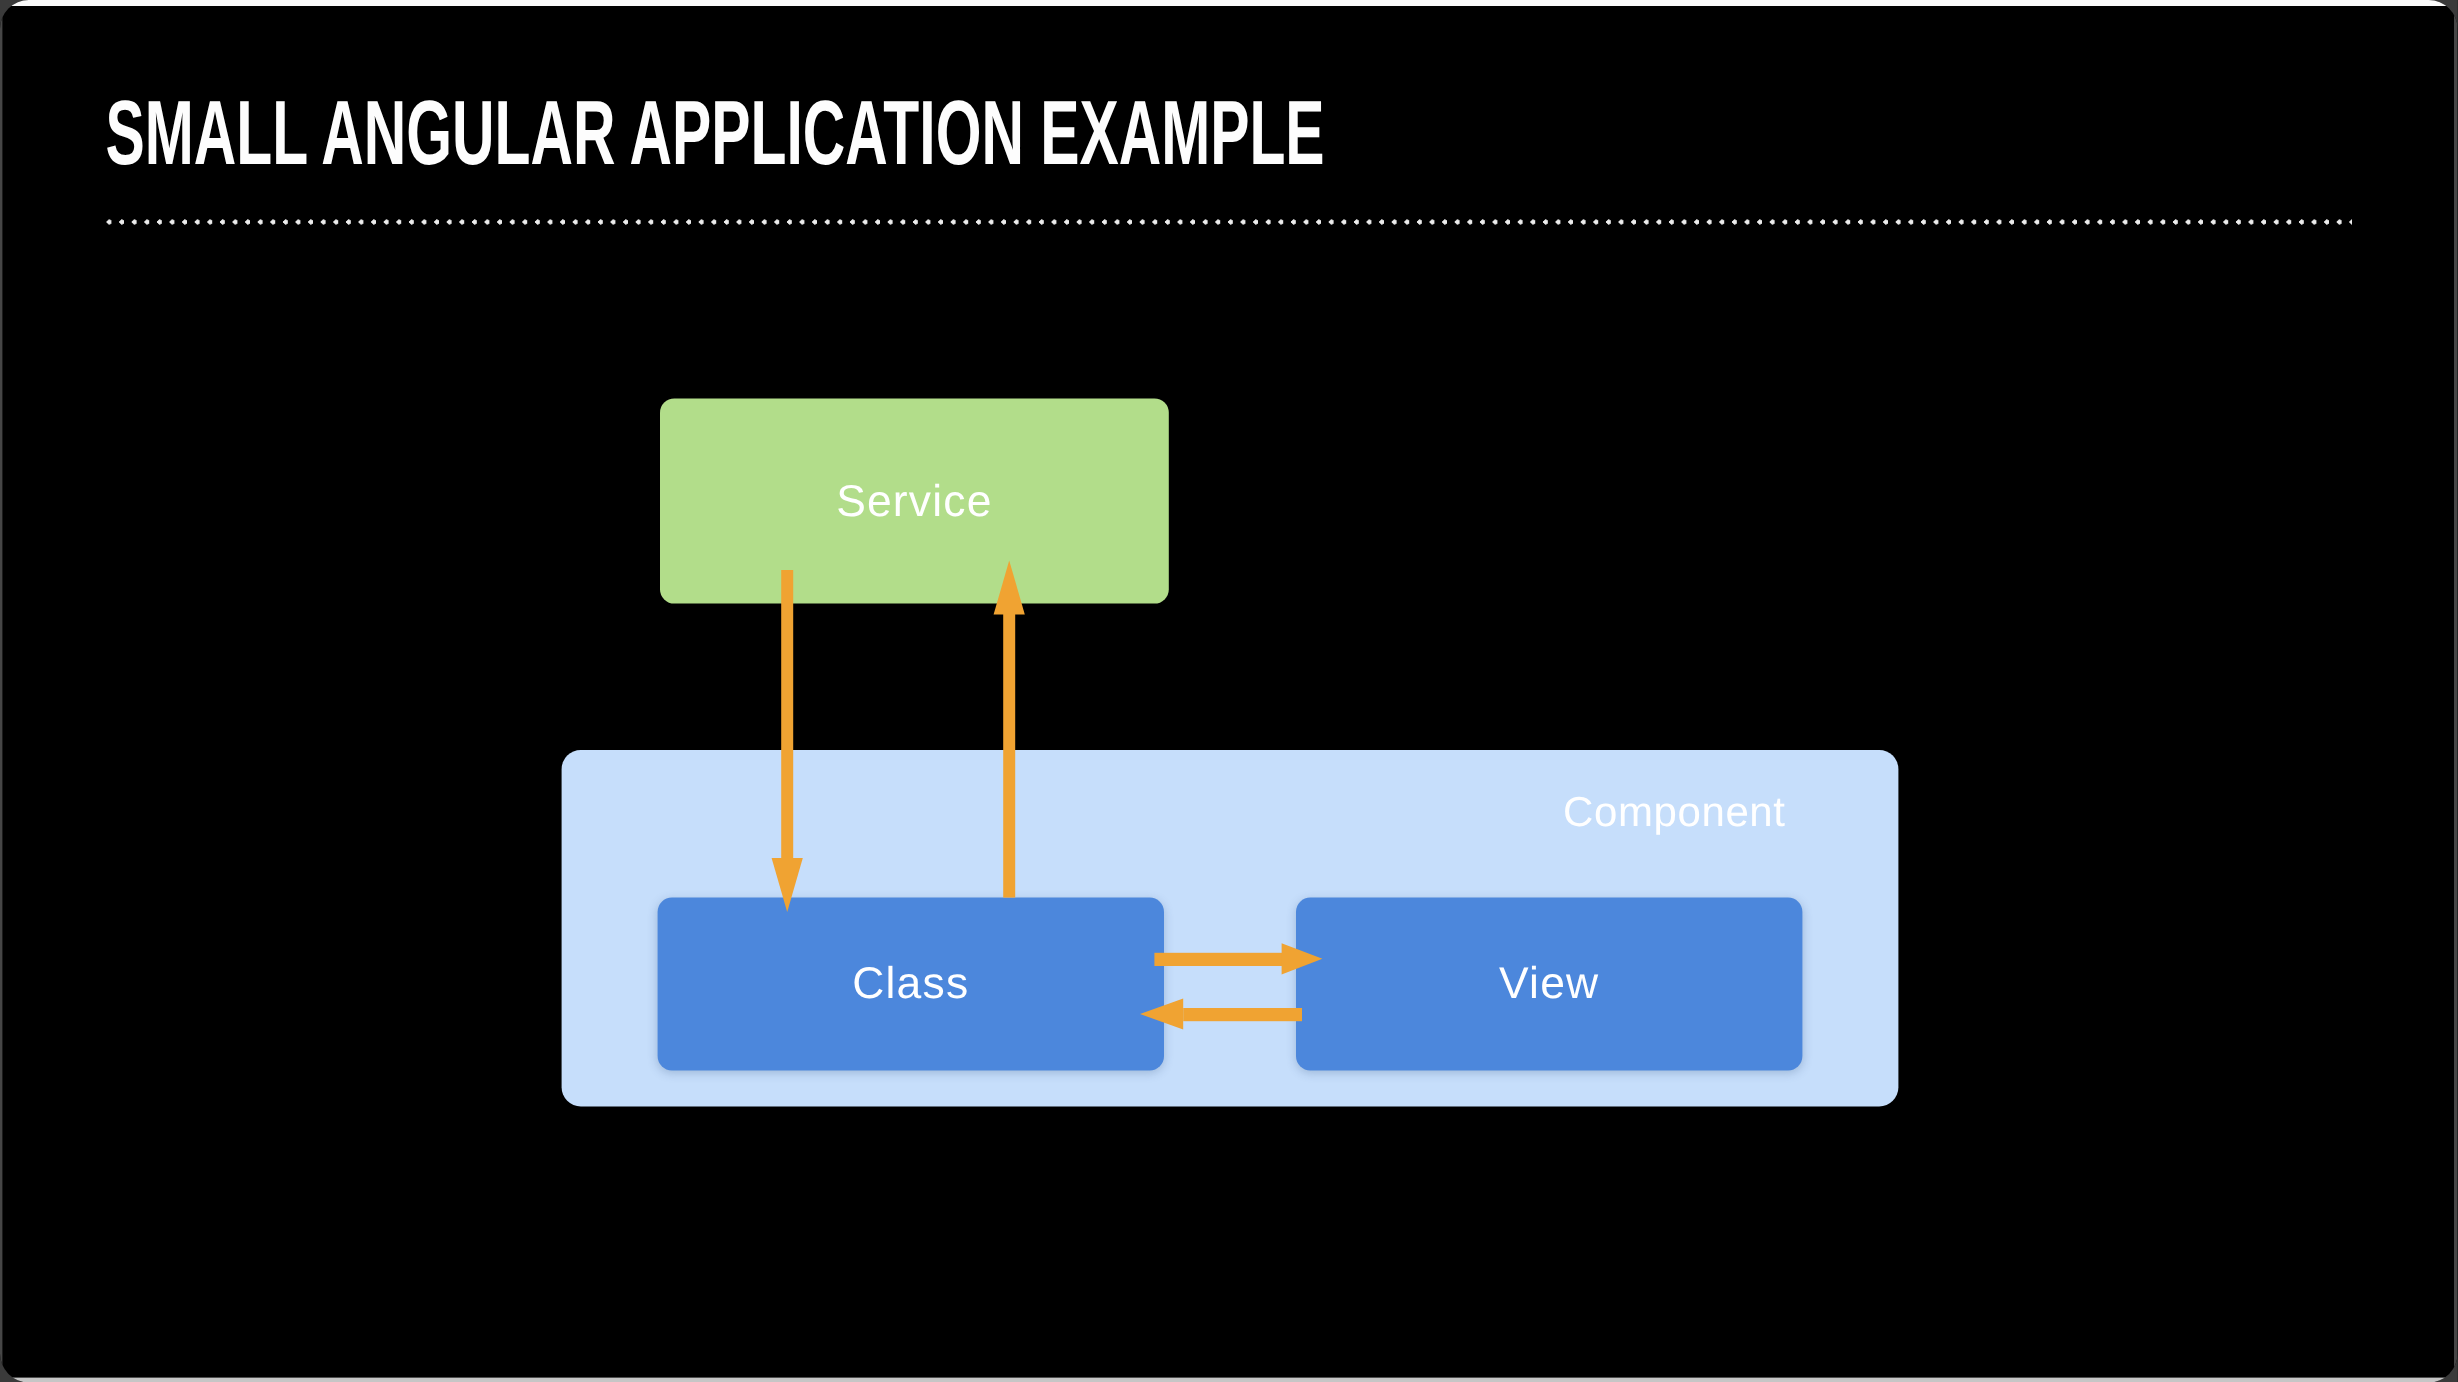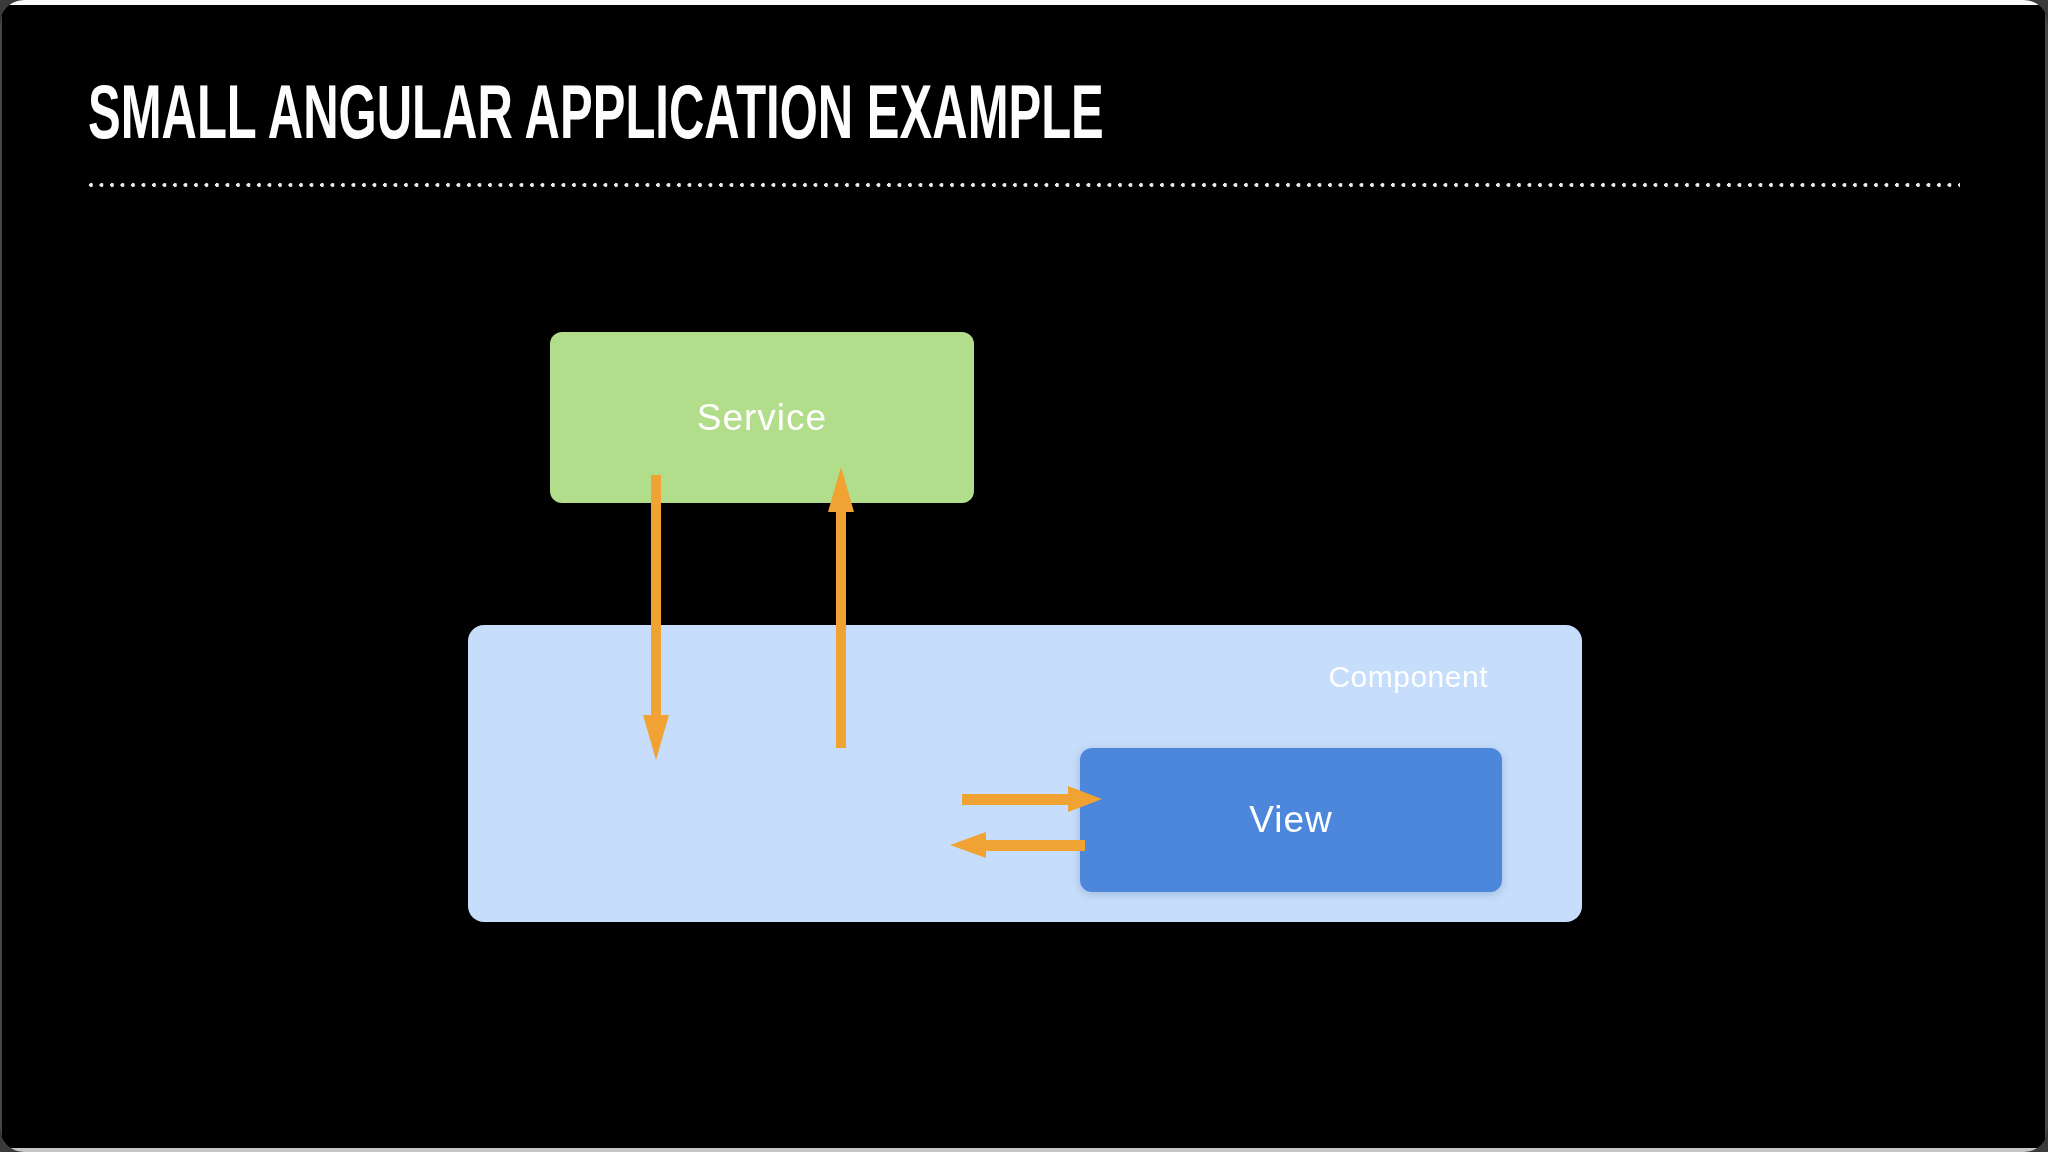--- a/index.html
+++ b/index.html
@@ -93,21 +93,21 @@
     height: 297px;
     background: #c6defb;
     border-radius: 16px;
     box-shadow: 0 3px 12px rgba(0,0,0,0.35);
     z-index: 1;
   }
   .component-label {
     position: absolute;
     right: 94px;
     top: 26px;
-    font-size: 30px;
+    font-size: 35px;
     line-height: 52px;
     color: #ffffff;
     letter-spacing: 0.5px;
   }
   .inner-box {
     position: absolute;
     top: 123px;
     width: 422px;
     height: 144px;
     background: #4c87dc;
@@ -178,20 +178,23 @@
 
   <div class="divider"></div>
 
   <div class="service-box">
     <span class="box-label">Service</span>
   </div>
 
   <div class="component-container">
     <span class="component-label">Component</span>
 
+    <div class="inner-box class-box">
+      <span class="box-label">Class</span>
+    </div>
 
     <div class="inner-box view-box">
       <span class="box-label">View</span>
     </div>
   </div>
 
   <div class="arrow" id="arrow-down">
     <div class="line"></div>
     <div class="head"></div>
   </div>

